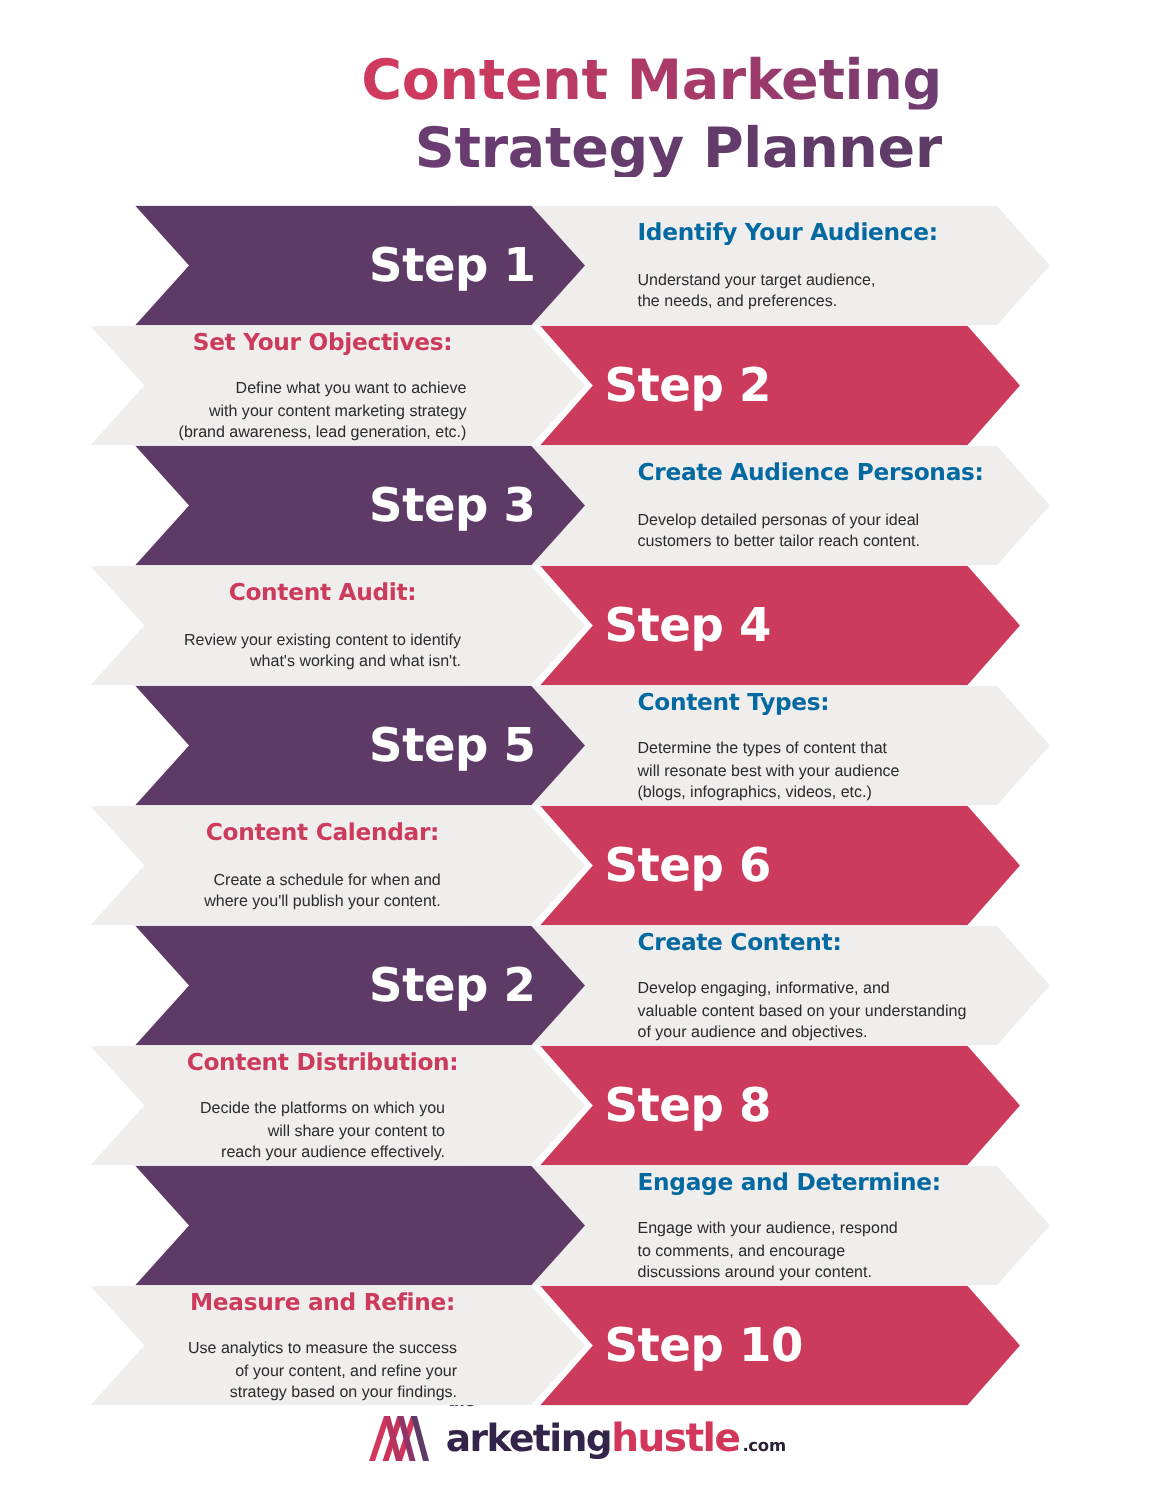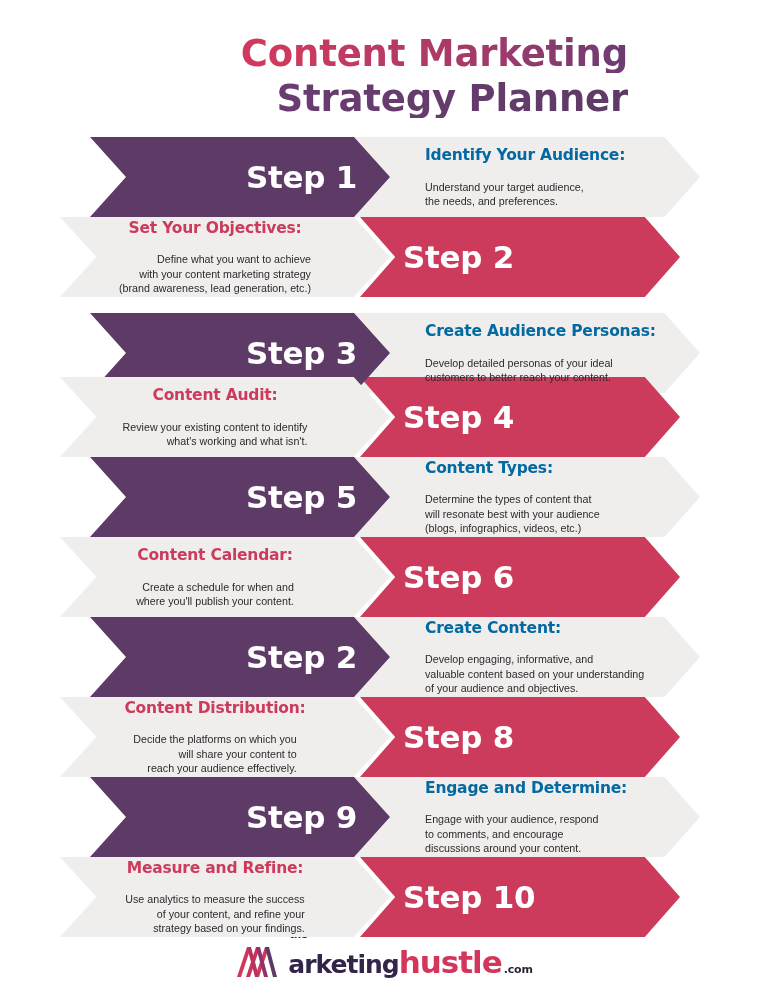--- a/index.html
+++ b/index.html
@@ -210,21 +210,21 @@
     font-weight:700;
     color:#2A1F33;
     letter-spacing:-0.2px;
   }
   .logo-marketing {
     font-size:25px;
     color:#33244A;
     letter-spacing:-1px;
   }
   .logo-hustle {
-    font-size:31px;
+    font-size:26px;
     color:#D3365B;
     letter-spacing:-1px;
   }
   .logo-com {
     font-size:11px;
     color:#2A1F33;
     letter-spacing:-0.2px;
     margin-left:2px;
   }
 </style>
@@ -253,28 +253,28 @@
         <div class="band band-dark"></div>
         <div class="band band-light"></div>
         <div class="step-num">Step 2</div>
         <div class="step-text">
           <div class="step-head">Set Your Objectives:</div>
           <div class="step-body">Define what you want to achieve
 with your content marketing strategy
 (brand awareness, lead generation, etc.)</div>
         </div>
       </div>
-      <div class="step-row row-odd" style="top: 16px; margin-top: 0px;">
+      <div class="step-row row-odd" style="top: 0px; margin-top: 0px;">
         <div class="band band-light"></div>
         <div class="band band-dark"></div>
         <div class="step-num">Step 3</div>
         <div class="step-text">
           <div class="step-head">Create Audience Personas:</div>
           <div class="step-body">Develop detailed personas of your ideal
-customers to better reach your content.</div>
+customers to better tailor reach content.</div>
         </div>
       </div>
       <div class="step-row row-even" style="top: 0px; margin-top: 0px;">
         <div class="band band-dark"></div>
         <div class="band band-light"></div>
         <div class="step-num">Step 4</div>
         <div class="step-text">
           <div class="step-head">Content Audit:</div>
           <div class="step-body">Review your existing content to identify
 what's working and what isn't.</div>
@@ -319,21 +319,20 @@
         <div class="step-text">
           <div class="step-head">Content Distribution:</div>
           <div class="step-body">Decide the platforms on which you
 will share your content to
 reach your audience effectively.</div>
         </div>
       </div>
       <div class="step-row row-odd" style="top: 0px; margin-top: 0px;">
         <div class="band band-light"></div>
         <div class="band band-dark"></div>
-        <div class="step-num">Step 9</div>
         <div class="step-text">
           <div class="step-head">Engage and Determine:</div>
           <div class="step-body">Engage with your audience, respond
 to comments, and encourage
 discussions around your content.</div>
         </div>
       </div>
       <div class="step-row row-even" style="top: 0px; margin-top: 0px;">
         <div class="band band-dark"></div>
         <div class="band band-light"></div>

